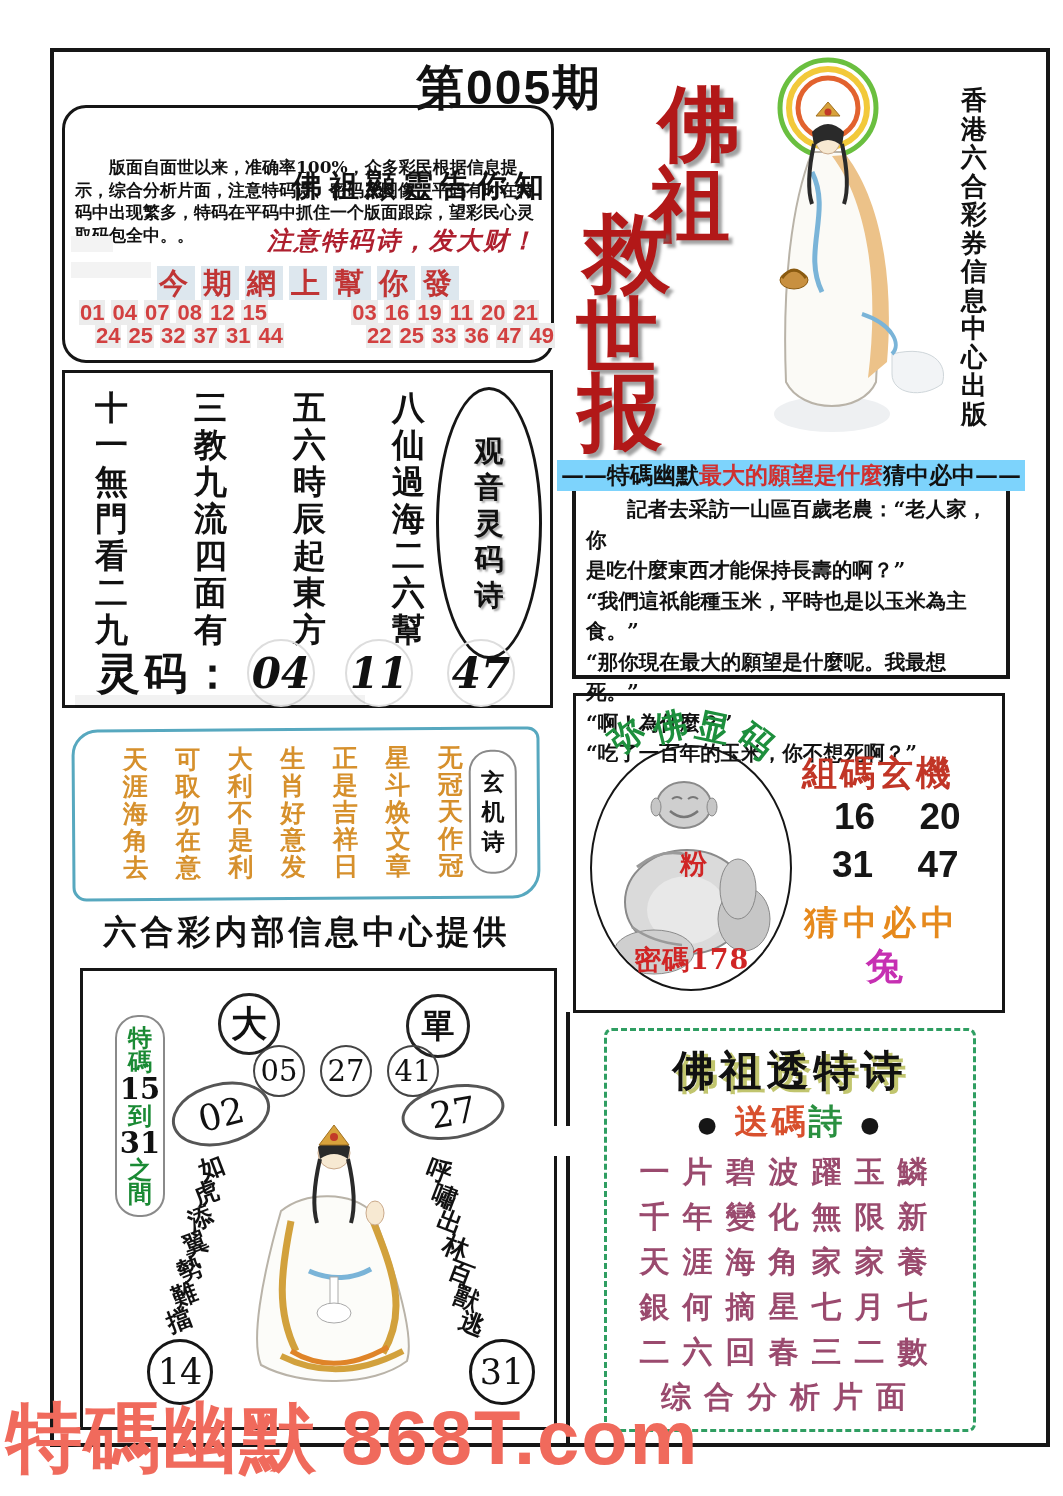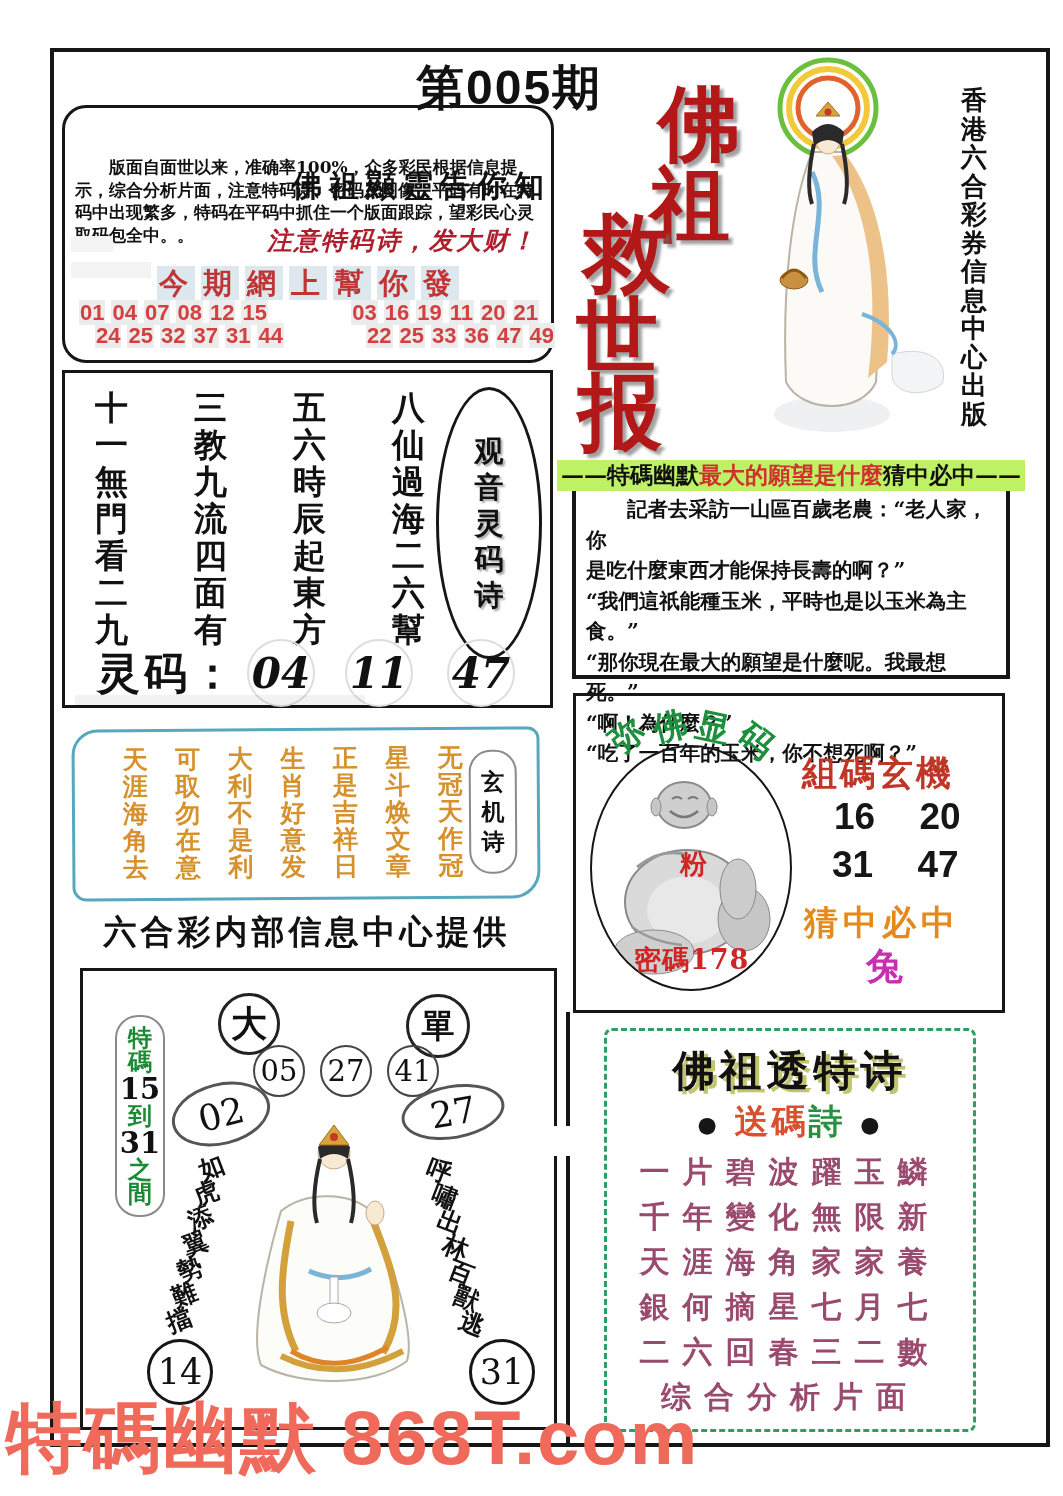--- a/index.html
+++ b/index.html
@@ -64,21 +64,21 @@
   .diag-l span{transform:rotate(-33deg);}
   .diag-r{left:352px;top:186px;transform:rotate(-12deg);}
   .diag-r span{transform:rotate(33deg);}
   .c-bot{width:60px;height:60px;border:3.5px solid #161616;font-size:35px;top:368px;}
   
   .mast-char{color:#b21818;font-weight:900;text-shadow:4px 4px 3px rgba(110,110,110,.65);}
   .publisher{left:956px;top:86px;width:36px;display:flex;flex-direction:column;align-items:center;}
   .publisher span{font-size:26px;font-weight:600;line-height:28.5px;}
   
   .joke{left:572px;top:472px;width:430px;height:199px;border:4px solid #161616;}
-  .joke-head{top:-16px;left:50%;transform:translateX(-50%);background:#bef264;padding:0 4px;white-space:nowrap;
+  .joke-head{top:-16px;left:50%;transform:translateX(-50%);background:#7dd3fc;padding:0 4px;white-space:nowrap;
              font-size:23px;font-weight:800;}
   .joke-head .red{color:#d03030;}
   .joke-body{left:10px;top:18px;width:410px;font-size:20.5px;line-height:30.5px;font-weight:700;}
   
   .statue{left:573px;top:693px;width:426px;height:314px;border:3px solid #161616;}
   .arc-ch{font-size:34px;font-weight:800;color:#1d8f3d;}
   .soval{left:14px;top:49px;width:198px;height:242px;border:2.5px solid #161616;border-radius:50%;overflow:hidden;}
   .belly{left:104px;top:150px;font-size:27px;font-weight:800;color:#d02525;}
   .mima{left:58px;top:246px;font-size:27px;font-weight:800;color:#d02525;letter-spacing:1px;}
   .grp-title{left:226px;top:54px;font-size:35px;font-weight:800;color:#c13526;letter-spacing:3px;}

